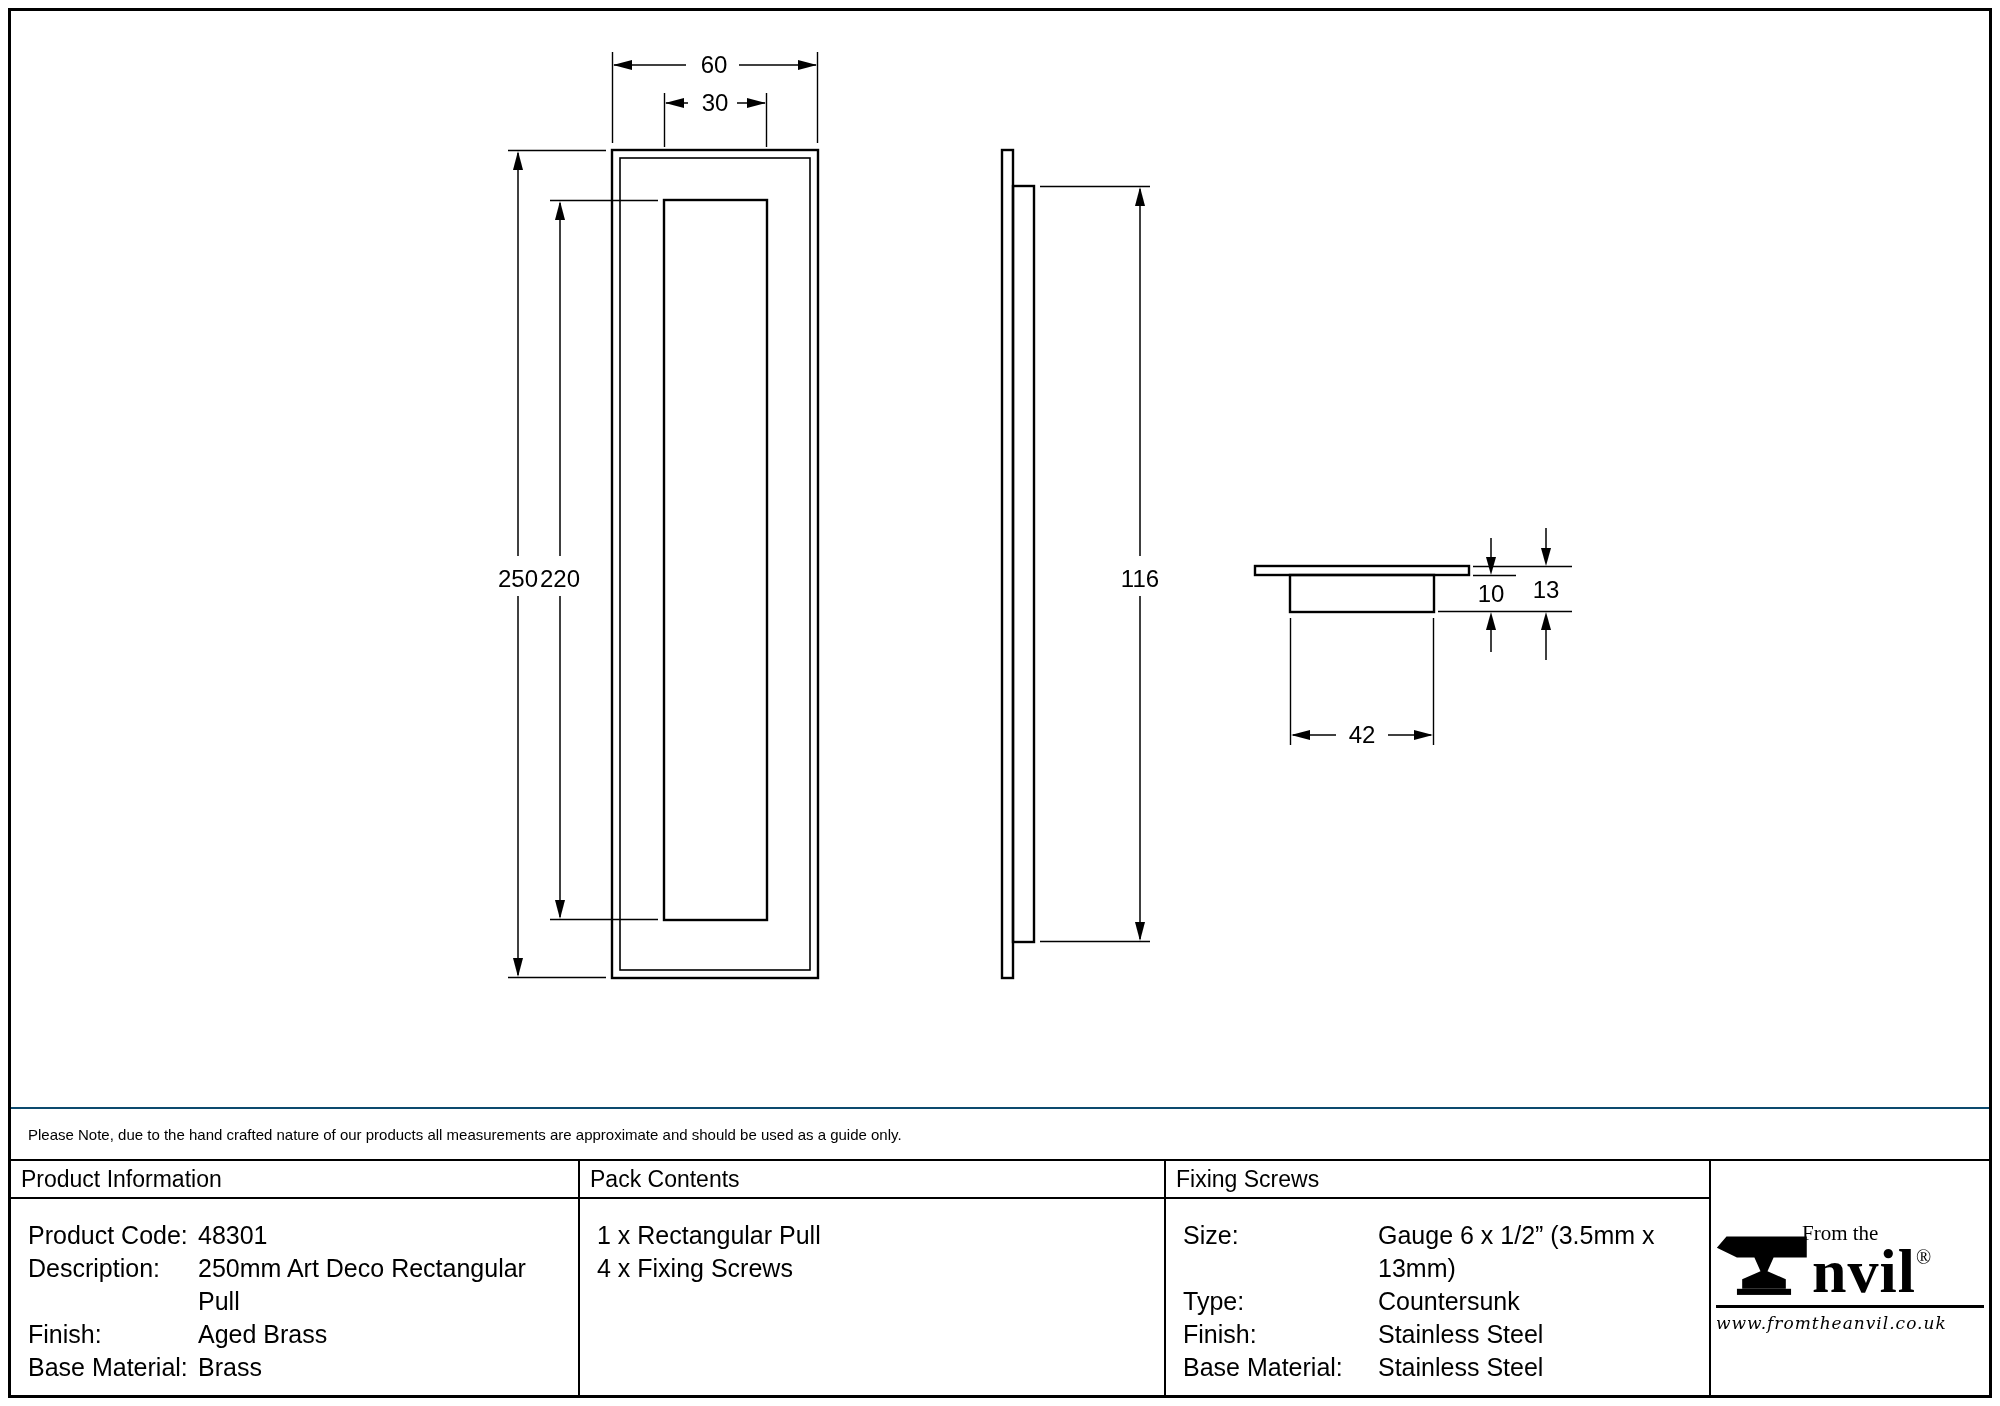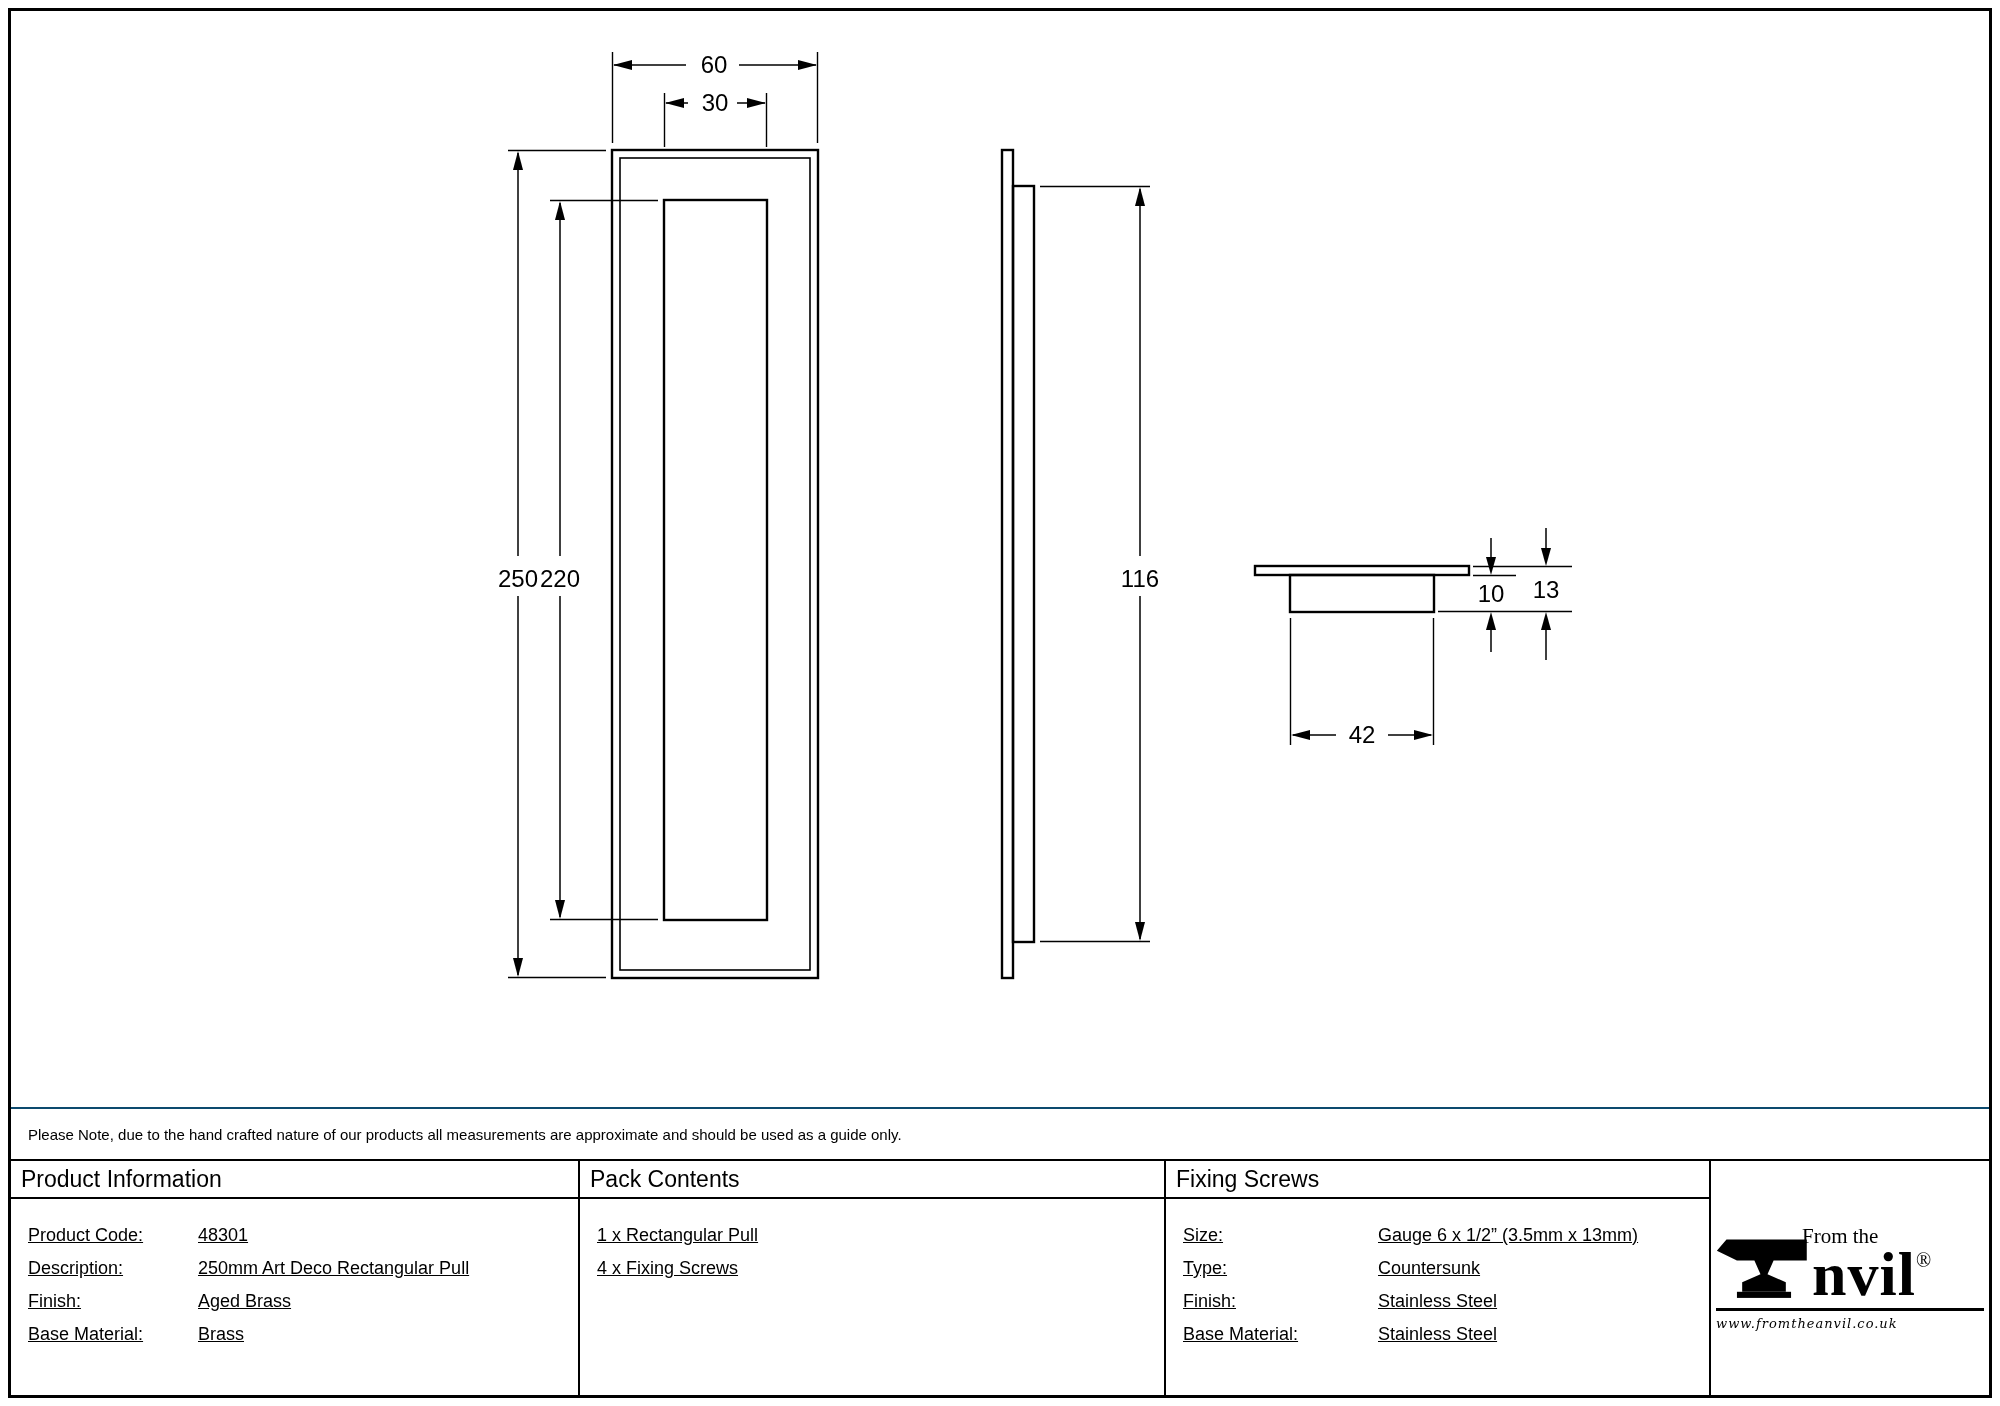--- a/index.html
+++ b/index.html
@@ -18,33 +18,33 @@
   .note-row { height:50px; border-top:2px solid #0c4a6e; display:flex; align-items:center; padding-left:17px; font-size:15px; }
 
   .bottom { flex:1; border-top:2px solid #000; display:flex; min-height:0; }
   .col { box-sizing:border-box; }
   .col + .col { border-left:2px solid #000; }
   .col1 { width:567px; }
   .col2 { width:586px; }
   .col3 { width:545px; }
   .col4 { flex:1; display:flex; align-items:center; justify-content:center; }
   .col-header { height:36px; border-bottom:2px solid #000; display:flex; align-items:center; padding-left:10px; font-size:23px; }
-  .col-body { padding:20px 17px 0 17px; font-size:18px; line-height:33px;text-decoration:underline; }
+  .col-body { padding:20px 17px 0 17px; font-size:25px; line-height:33px; }
   .kv { display:flex; }
   .kv .lbl { width:170px; flex-shrink:0; }
   .col3 .kv .lbl { width:195px; }
 
   .logo { width:268px; }
   .logo-top { position:relative; display:flex; align-items:flex-end; }
   .anvil-svg { width:96px; height:74px; flex-shrink:0; }
   .nvil { font-family:"Liberation Serif", serif; font-size:62px; font-weight:bold; line-height:0.8; letter-spacing:1px; }
   .nvil sup { font-size:20px; font-weight:normal; vertical-align:28px; }
   .from-the { position:absolute; left:86px; top:-2px; font-family:"Liberation Serif", serif; font-size:21px; }
   .logo-rule { border-top:3px solid #000; margin-top:8px; }
-  .logo-url { font-family:"DejaVu Serif", serif; font-style:italic; font-size:13px; letter-spacing:1px; margin-top:5px; }
+  .logo-url { font-family:"DejaVu Serif", serif; font-style:italic; font-size:17px; letter-spacing:1px; margin-top:5px; }
 </style>
 </head>
 <body>
 
 <div class="frame">
 
   <div class="drawing">
     <svg viewBox="11 11 1978 1096" preserveAspectRatio="xMidYMid meet">
 
       <g>

